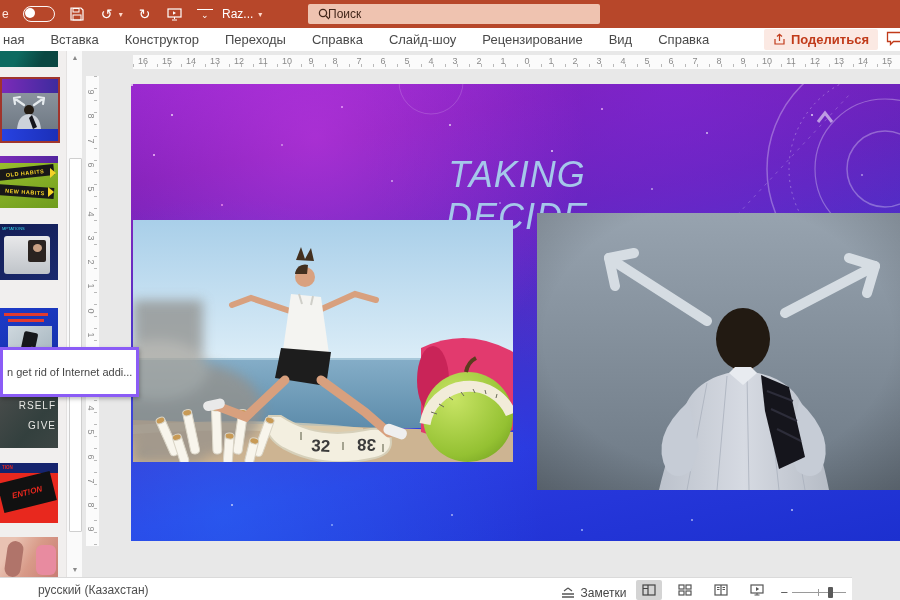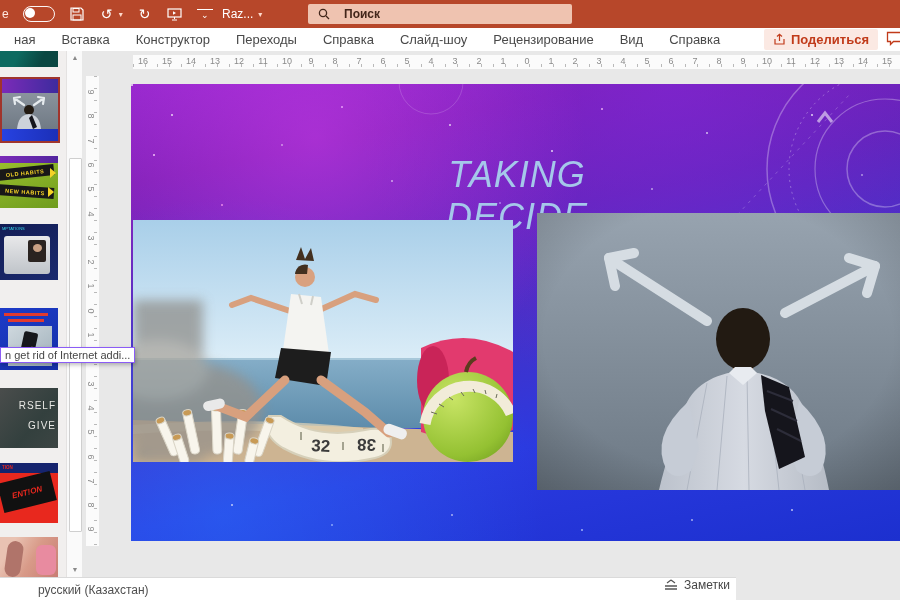--- a/index.html
+++ b/index.html
@@ -8,30 +8,30 @@
   
   .titlebar{position:absolute;left:0;top:0;width:900px;height:28px;background:#b7472a;color:#fff;}
   .qat{position:absolute;left:0;top:0;height:28px;display:flex;align-items:center;gap:14px;padding-left:2px;}
   .qat .lbl{font-size:12px;color:#ffe9e2;}
   .toggle{width:30px;height:14px;border:1px solid rgba(255,255,255,.95);border-radius:8px;position:relative;}
   .toggle .knob{position:absolute;left:1px;top:1px;width:10px;height:10px;border-radius:50%;background:#fff;}
   .ticon{width:16px;height:16px;display:inline-flex;align-items:center;justify-content:center;color:#fff;font-size:14px;}
   .caret{font-size:8px;color:#ffd9cc;margin-left:-10px;}
   .fname{position:absolute;left:222px;top:0;height:28px;display:flex;align-items:center;gap:5px;font-size:12px;color:#fff;}
   .fname .dd{font-size:8px;color:#ffd9cc;}
-  .searchbox{position:absolute;left:308px;top:4px;width:264px;height:20px;background:#efc3b0;border-radius:2px;
-             display:flex;align-items:center;gap:8px;padding-left:36px;box-sizing:border-box;color:#42261a;font-size:12px;font-weight:bold;}
+  .searchbox{position:absolute;left:308px;top:4px;width:292px;height:20px;background:#efc3b0;border-radius:2px;
+             display:flex;align-items:center;gap:8px;padding-left:20px;box-sizing:border-box;color:#42261a;font-size:12px;}
   .tb-right{position:absolute;right:4px;top:0;height:28px;display:flex;align-items:center;gap:14px;}
   .uname{font-size:12px;color:#fff;}
   .avatar{width:20px;height:20px;border-radius:50%;background:#3b8bd0;color:#fff;font-size:9px;font-weight:bold;
           display:flex;align-items:center;justify-content:center;}
   .minbtn{color:#fff;font-size:13px;width:14px;text-align:center;}
   
   .ribbon{position:absolute;left:0;top:28px;width:900px;height:23px;background:#fff;border-bottom:1px solid #d8d8d8;}
-  .tabs{position:absolute;left:11px;top:0;height:23px;display:flex;align-items:center;}
+  .tabs{position:absolute;left:0;top:0;height:23px;display:flex;align-items:center;}
   .tab{font-size:13px;color:#494949;padding:0 13px;white-space:nowrap;}
   .tab:first-child{padding-left:3px;}
   .share-btn{position:absolute;right:22px;top:1px;height:21px;background:#fbe9e3;border-radius:2px;display:flex;
              align-items:center;gap:5px;padding:0 9px;color:#c13b1a;font-size:13px;font-weight:bold;}
   .comment-ico{position:absolute;right:-3px;top:3px;}
   
   .thumbpanel{position:absolute;left:0;top:51px;width:82px;height:526px;background:#f1efee;}
   .thumb{position:absolute;left:0;width:58px;overflow:hidden;background:#999;}
   .thumb-inner{position:relative;width:100%;height:100%;}
   .t-sel{border:2px solid #a0342c;left:0;width:60px;box-sizing:border-box;}
@@ -74,29 +74,29 @@
       30px 320px 0 rgba(180,200,255,.7),100px 420px 0 rgba(255,255,255,.7),200px 440px 0 rgba(160,190,255,.8),
       320px 430px 0 rgba(255,255,255,.6),450px 445px 0 rgba(190,210,255,.8),560px 435px 0 rgba(255,255,255,.6),
       660px 425px 0 rgba(255,255,255,.7),740px 380px 0 rgba(200,215,255,.7),748px 240px 0 rgba(255,255,255,.6),
       500px 180px 0 rgba(255,255,255,.5),22px 70px 0 rgba(255,210,255,.9),350px 160px 0 rgba(255,255,255,.45),
       600px 200px 0 rgba(255,255,255,.4);}
   .slide-title{position:absolute;left:246px;top:70px;width:280px;text-align:center;font-size:36px;font-style:italic;
                color:#a5c8ea;letter-spacing:1px;}
   .hud{position:absolute;right:0;top:0;}
   .img-obj{position:absolute;}
   
-  .tooltip{position:absolute;left:0;top:347px;background:#fff;border:1px solid #8b5cf6;box-shadow:1px 2px 4px rgba(0,0,0,.25);
-           font-size:11px;color:#464646;padding:1px 4px;white-space:nowrap;z-index:20;}
+  .tooltip{position:absolute;left:0;top:347px;background:#fff;border:3px solid #8b5cf6;box-shadow:1px 2px 4px rgba(0,0,0,.25);
+           font-size:11px;color:#464646;padding:16px 4px;white-space:nowrap;z-index:20;}
   
   .notes{position:absolute;left:82px;top:547px;width:818px;height:30px;background:#fafafa;border-top:1px solid #e2e0df;
          display:flex;align-items:center;padding-left:14px;box-sizing:border-box;font-size:13px;color:#5d5d5d;}
-  .statusbar{position:absolute;left:0;top:577px;width:736px;height:23px;background:#fff;border-top:1px solid #dadada;
+  .statusbar{position:absolute;left:0;top:577px;width:852px;height:23px;background:#fff;border-top:1px solid #dadada;
              display:flex;align-items:center;font-size:12px;color:#4f4f4f;}
   .lang{margin-left:38px;}
-  .sb-right{position:absolute;right:0;top:0;height:22px;display:flex;align-items:flex-end;gap:10px;padding-right:6px;flex-direction:column;}
+  .sb-right{position:absolute;right:0;top:0;height:22px;display:flex;align-items:flex-end;gap:10px;padding-right:6px;}
   .viewbtn{width:26px;height:20px;display:flex;align-items:center;justify-content:center;border-radius:2px;}
   .viewbtn.sel{background:#d4d4d4;}
   .zoomline{display:flex;align-items:center;gap:4px;}
   .ztrack{position:relative;width:54px;height:1px;background:#9a9a9a;}
   .ztick{position:absolute;left:26px;top:-3px;width:1px;height:7px;background:#9a9a9a;}
   .zhandle{position:absolute;left:36px;top:-5px;width:5px;height:11px;background:#5a5a5a;border-radius:1px;}
   .notesico{display:flex;align-items:center;gap:5px;color:#454545;}
 </style>
 </head>
 <body>

